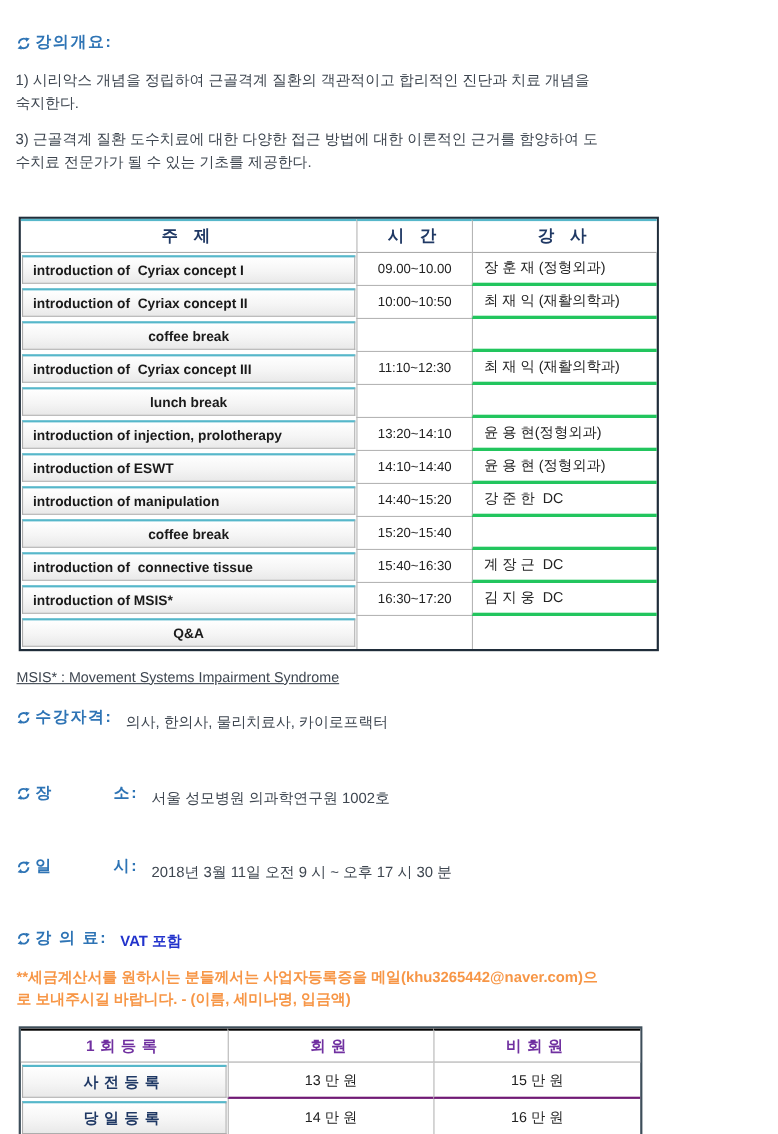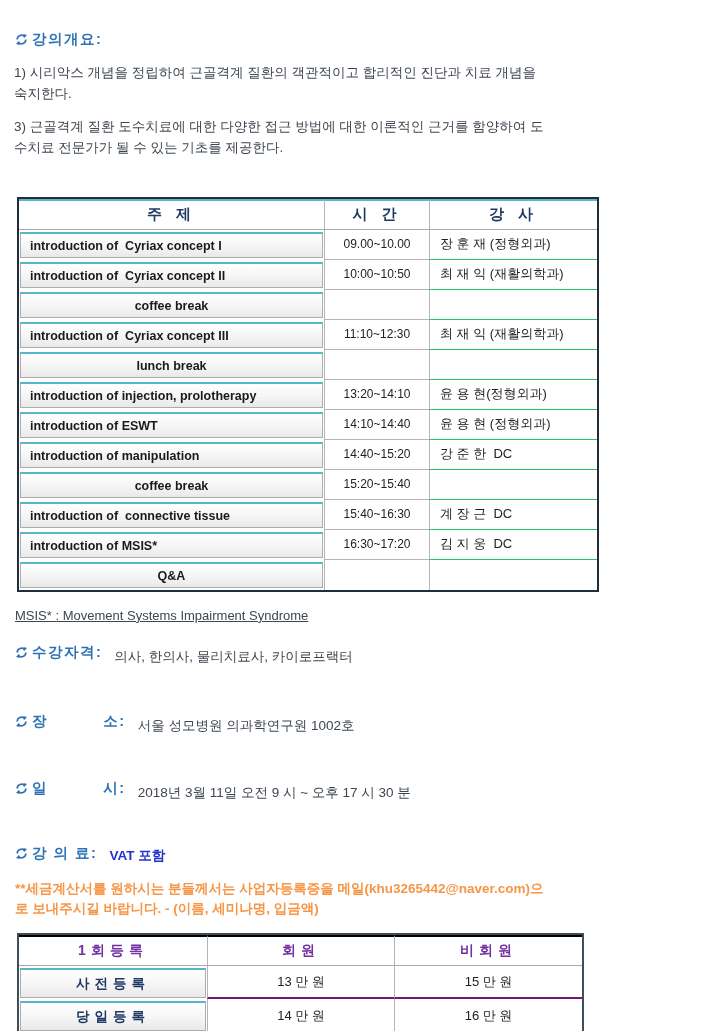--- a/index.html
+++ b/index.html
@@ -41,21 +41,21 @@
     padding: 5px 9px 4px 9px; min-height: 26px;
     font-weight: bold; font-size: 12.5px; color: #1A1A1A; white-space: pre-wrap;
   }
   .cellbtn.brk { text-align: center; }
   .sched td.t-time {
     text-align: center; font-size: 12px; color: #222;
     border-bottom: 1px solid #B5B5B5;
   }
   .sched td.t-inst {
     font-size: 13px; color: #222; padding-left: 10px;
-    border-bottom: 1px solid #22c55e; white-space: pre-wrap;
+    border-bottom: 3px solid #22c55e; white-space: pre-wrap;
   }
   .sched tr:last-child td.t-time, .sched tr:last-child td.t-inst { border-bottom: none; }
 
   .note { margin: 16px 0 0 1px; font-size: 13px; color: #3E4650; text-decoration: underline; }
 
   .gap-q  { margin-top: 20px; }
   .gap-l  { margin-top: 46px; }
   .gap-d  { margin-top: 44px; }
   .gap-f  { margin-top: 42px; }
 

